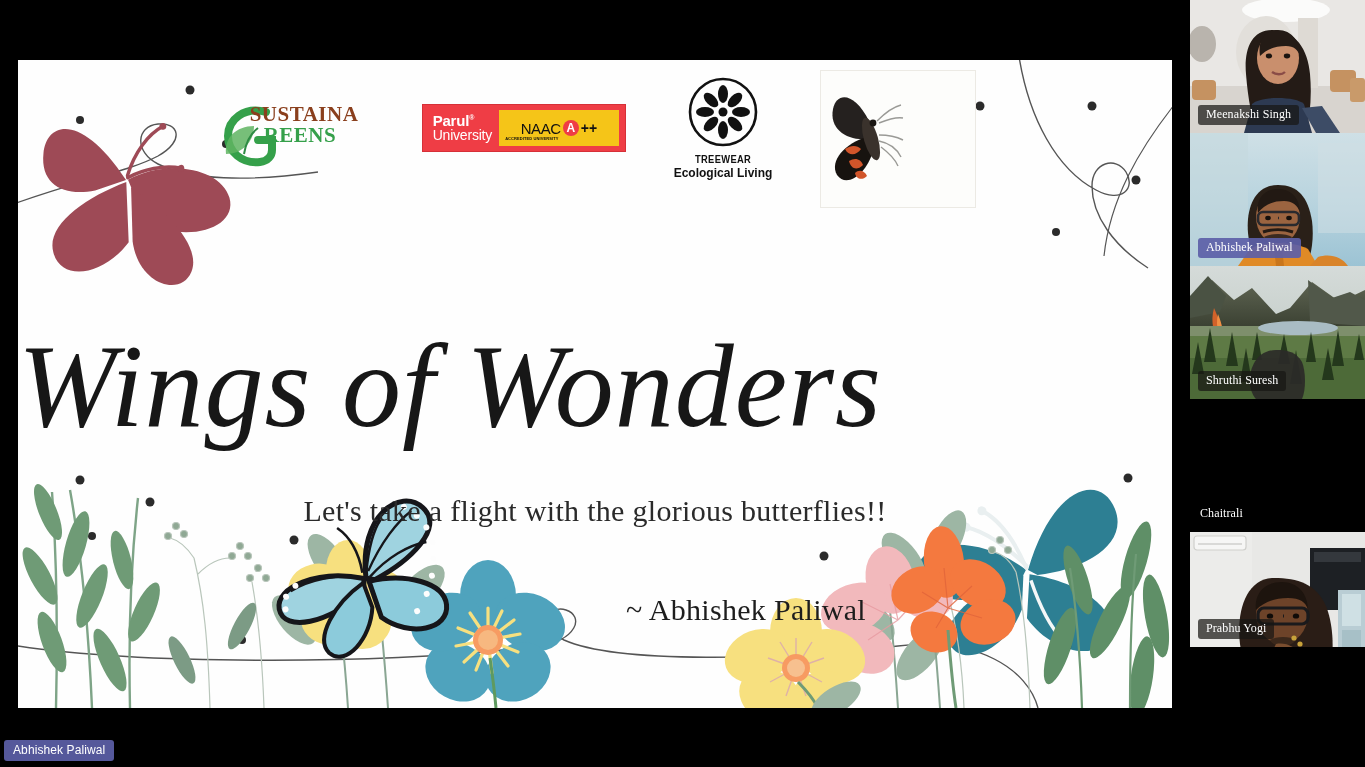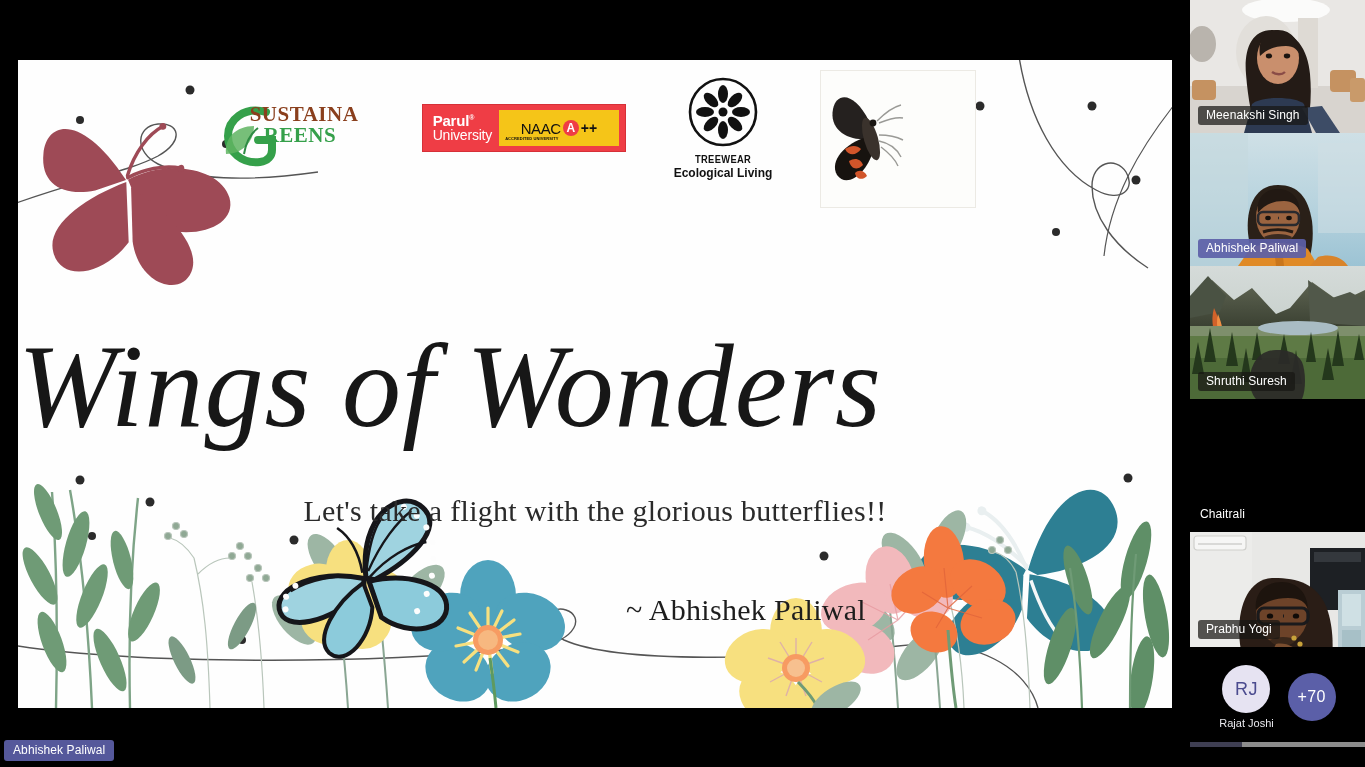--- a/index.html
+++ b/index.html
@@ -99,21 +99,21 @@
   
   .presenter-badge {
     position: absolute; left: 4px; bottom: 6px; z-index: 30;
     background: rgba(92,95,168,.92); color: #fff;
     font-size: 12px; padding: 3px 9px 4px; border-radius: 3px;
     letter-spacing: .1px; white-space: nowrap;
   }
 
   
   #rail { position: absolute; left: 1190px; top: 0; width: 175px; height: 767px; background: #000; }
-  .tile { position: relative; width: 175px; overflow: hidden; background: #000; }
+  .tile { position: relative; width: 175px; overflow: hidden; background: #000; font-family: Liberation Serif, serif; }
   .tile .vid { position: absolute; inset: 0; }
   .tile .name {
     position: absolute; left: 8px; bottom: 8px; z-index: 4;
     font-size: 12px; color: #fff; white-space: nowrap; letter-spacing: .1px;
     padding: 2px 8px 3px; border-radius: 3px;
   }
   .name.dark   { background: rgba(24,22,20,.72); }
   .name.active { background: rgba(92,95,168,.92); }
   .name.plain  { background: transparent; padding-left: 2px; }
 
@@ -630,26 +630,14 @@
         <ellipse cx="106" cy="84" rx="3.2" ry="2.6" fill="#0f0b08"></ellipse>
         <path d="M80 108 C 86 104 100 104 106 108 C 100 116 84 116 80 108 Z" fill="#3b281b"></path>
         <path d="M86 112 C 94 110 106 114 112 124 C 104 130 88 128 82 120 Z" fill="#7a4e2f"></path>
         <circle cx="104" cy="106" r="2.6" fill="#c8a23a"></circle>
         <circle cx="110" cy="112" r="2.6" fill="#c8a23a"></circle>
         <circle cx="114" cy="120" r="2.6" fill="#c8a23a"></circle>
       </svg>
       <div class="name dark">Prabhu Yogi</div>
     </div>
 
-    <div class="avatars">
-      <div class="av-col">
-        <div class="av-circle av-initials">RJ</div>
-        <div class="av-label">Rajat Joshi</div>
-      </div>
-      <div class="av-col">
-        <div class="av-circle av-more">+70</div>
-      </div>
-      <div class="grey-strip">
-        <div class="fill"></div>
-      </div>
-    </div>
   </div>
 </div>
 
 </body></html>

